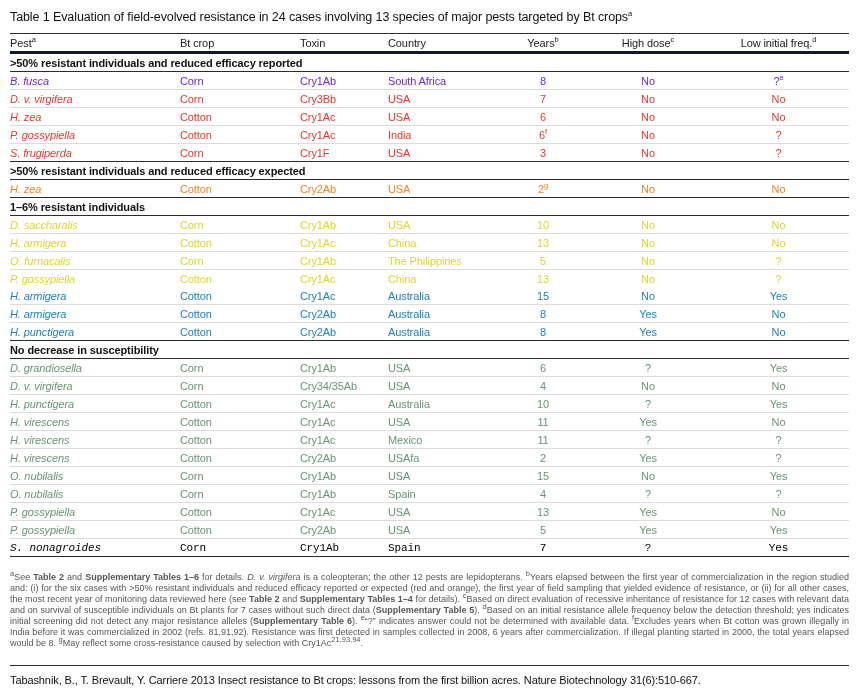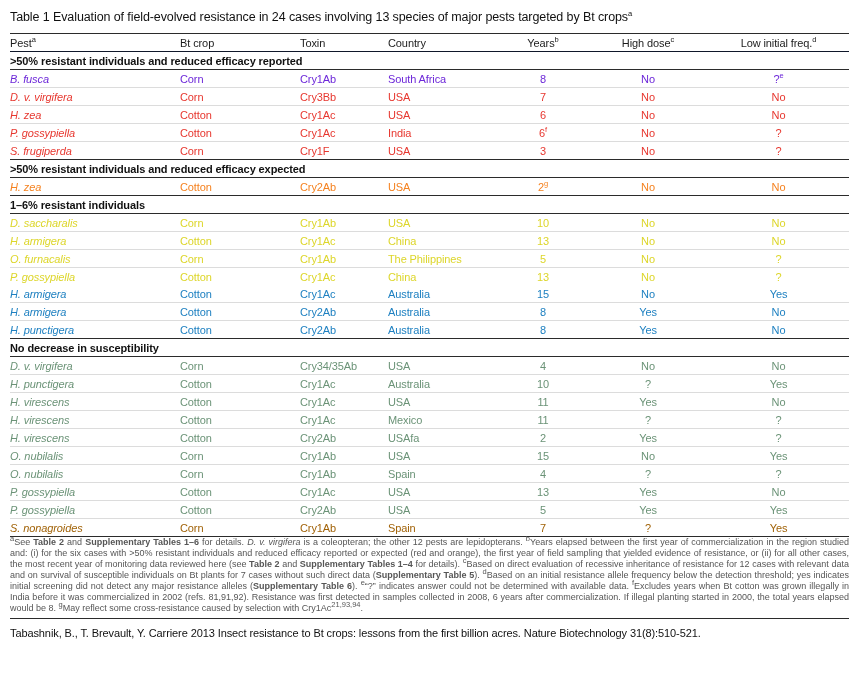--- a/index.html
+++ b/index.html
@@ -32,21 +32,21 @@
     font-size: 11px;
     font-weight: normal;
     text-align: left;
     padding: 3px 0 2px 0;
     white-space: nowrap;
     overflow: hidden;
     letter-spacing: -0.1px;
   }
   thead tr {
     border-top: 1px solid #2b2b2b;
-    border-bottom: 1px solid #0f172a;
+    border-bottom: 3px solid #0f172a;
     margin-left: 33px;
   }
   tr.sec {
     border-top: 1px solid #2b2b2b;
     border-bottom: 1px solid #2b2b2b;
   }
   tr.sec td {
     font-weight: bold;
     color: #111;
     margin-left: 17px;
@@ -61,22 +61,22 @@
   sup {
     font-size: 7.5px;
     vertical-align: super;
     line-height: 0;
   }
   .footnotes {
     font-size: 9px;
     line-height: 11px;
     color: #565656;
     text-align: justify;
-    margin-top: 0;
-    padding-bottom: 4px;
+    margin-top: 15px;
+    padding-bottom: 16px;
     border-bottom: 1px solid #2b2b2b;
     width: 839px;
   }
   .citation {
     font-size: 11px;
     color: #111;
     margin-top: 8px;
     letter-spacing: -0.1px;
   }
 </style>
@@ -241,20 +241,29 @@
           <td class="c">8</td>
           <td class="c">Yes</td>
           <td class="c">No</td>
         </tr>
       </tbody>
       <tbody>
         <tr class="sec">
           <td colspan="7">No decrease in susceptibility</td>
         </tr>
         <tr class="row" style="color: rgb(107, 147, 119);">
+          <td><i>D. grandiosella</i></td>
+          <td>Corn</td>
+          <td>Cry1Ab</td>
+          <td>USA</td>
+          <td class="c">6</td>
+          <td class="c">?</td>
+          <td class="c">Yes</td>
+        </tr>
+        <tr class="row" style="color: rgb(107, 147, 119);">
           <td><i>D. v. virgifera</i></td>
           <td>Corn</td>
           <td>Cry34/35Ab</td>
           <td>USA</td>
           <td class="c">4</td>
           <td class="c">No</td>
           <td class="c">No</td>
         </tr>
         <tr class="row" style="color: rgb(107, 147, 119);">
           <td><i>H. punctigera</i></td>
@@ -321,29 +330,29 @@
         </tr>
         <tr class="row" style="color: rgb(107, 147, 119);">
           <td><i>P. gossypiella</i></td>
           <td>Cotton</td>
           <td>Cry2Ab</td>
           <td>USA</td>
           <td class="c">5</td>
           <td class="c">Yes</td>
           <td class="c">Yes</td>
         </tr>
-        <tr class="row" style="color: #a16207;">
+        <tr class="row" style="color: #000000; font-family: Liberation Mono, monospace;">
           <td><i>S. nonagroides</i></td>
           <td>Corn</td>
           <td>Cry1Ab</td>
           <td>Spain</td>
           <td class="c">7</td>
           <td class="c">?</td>
           <td class="c">Yes</td>
         </tr>
       </tbody>
     </table>
 
   <div class="footnotes"><sup>a</sup>See <b>Table 2</b> and <b>Supplementary Tables 1–6</b> for details. <i>D. v. virgifera</i> is a coleopteran; the other 12 pests are lepidopterans. <sup>b</sup>Years elapsed between the first year of commercialization in the region studied and: (i) for the six cases with &gt;50% resistant individuals and reduced efficacy reported or expected (red and orange), the first year of field sampling that yielded evidence of resistance, or (ii) for all other cases, the most recent year of monitoring data reviewed here (see <b>Table 2</b> and <b>Supplementary Tables 1–4</b> for details). <sup>c</sup>Based on direct evaluation of recessive inheritance of resistance for 12 cases with relevant data and on survival of susceptible individuals on Bt plants for 7 cases without such direct data (<b>Supplementary Table 5</b>). <sup>d</sup>Based on an initial resistance allele frequency below the detection threshold; yes indicates initial screening did not detect any major resistance alleles (<b>Supplementary Table 6</b>). <sup>e</sup>“?” indicates answer could not be determined with available data. <sup>f</sup>Excludes years when Bt cotton was grown illegally in India before it was commercialized in 2002 (refs. 81,91,92). Resistance was first detected in samples collected in 2008, 6 years after commercialization. If illegal planting started in 2000, the total years elapsed would be 8. <sup>g</sup>May reflect some cross-resistance caused by selection with Cry1Ac<sup>21,93,94</sup>.</div>
 
-  <div class="citation">Tabashnik, B., T. Brevault, Y. Carriere  2013  Insect resistance to Bt crops: lessons from the first billion acres. Nature Biotechnology 31(8):510-521.</div>
+  <div class="citation">Tabashnik, B., T. Brevault, Y. Carriere  2013  Insect resistance to Bt crops: lessons from the first billion acres. Nature Biotechnology 31(6):510-667.</div>
 
 </div>
 
 </body></html>

